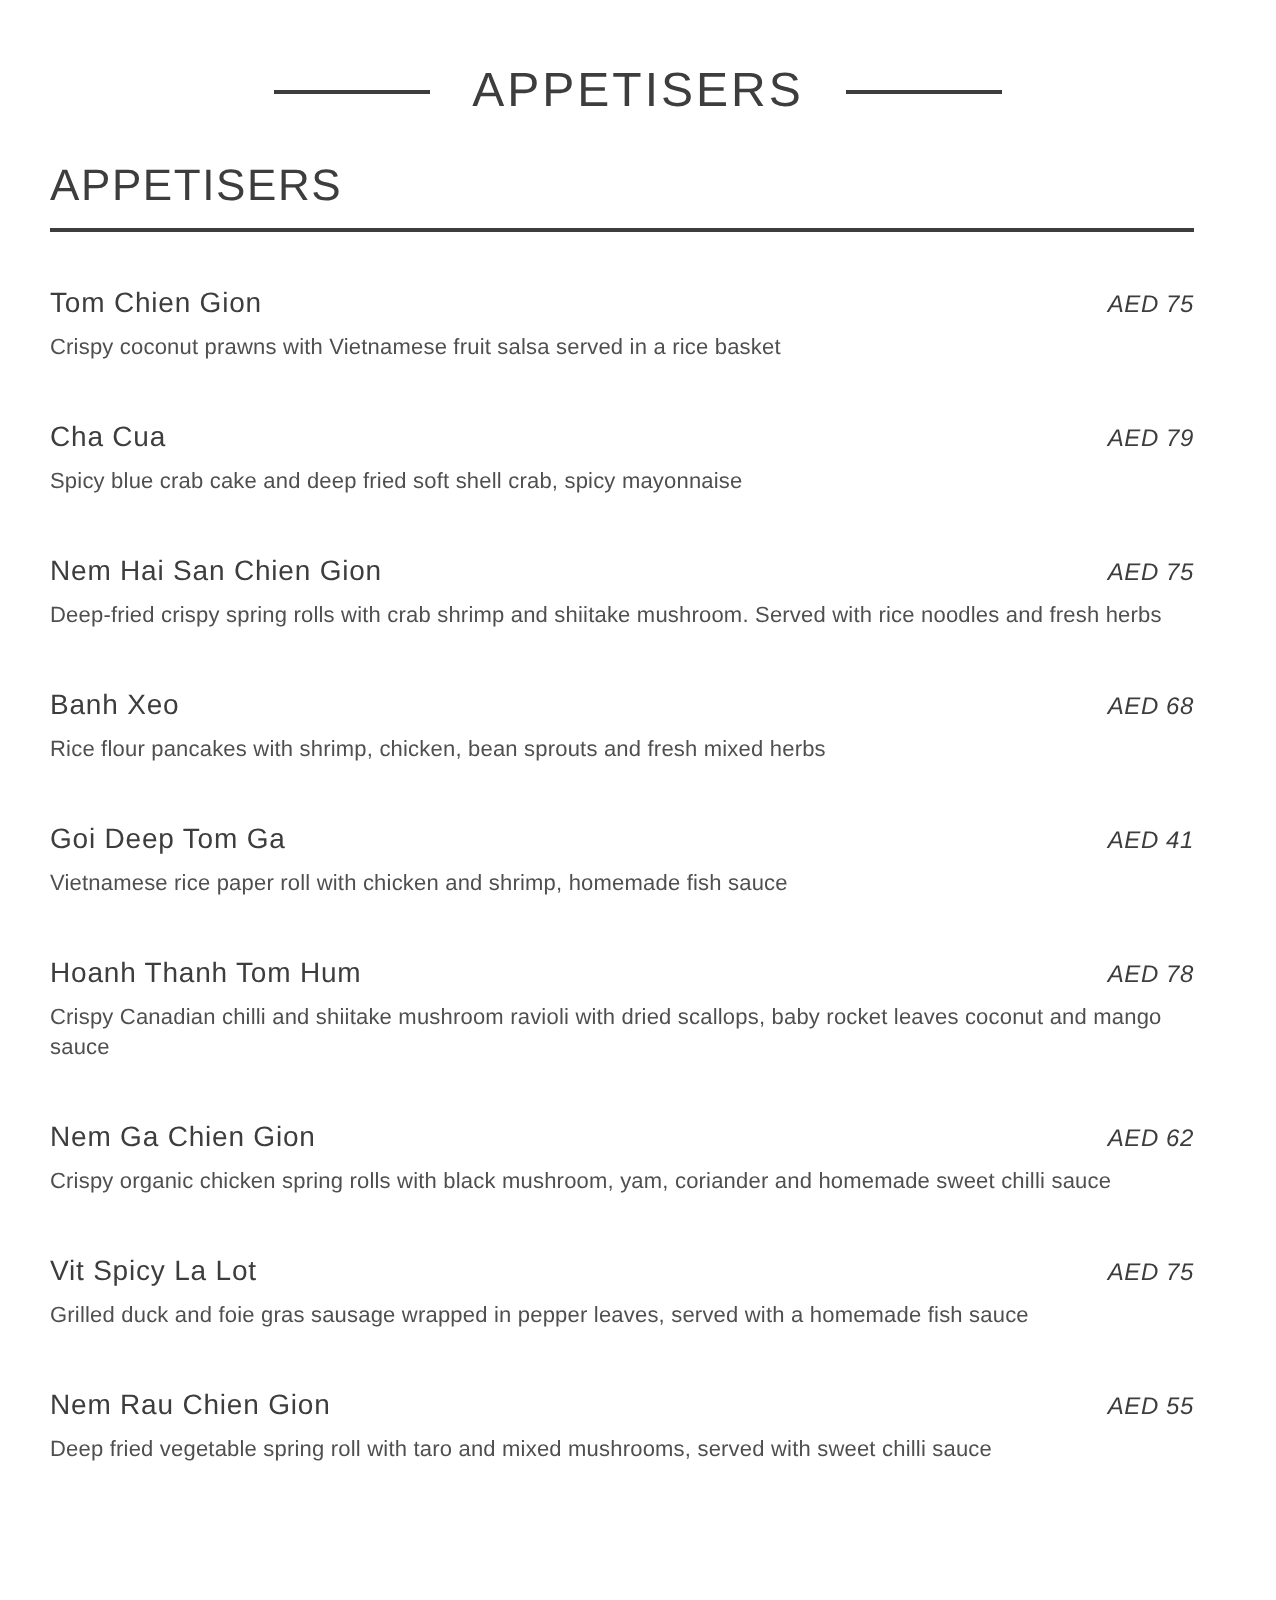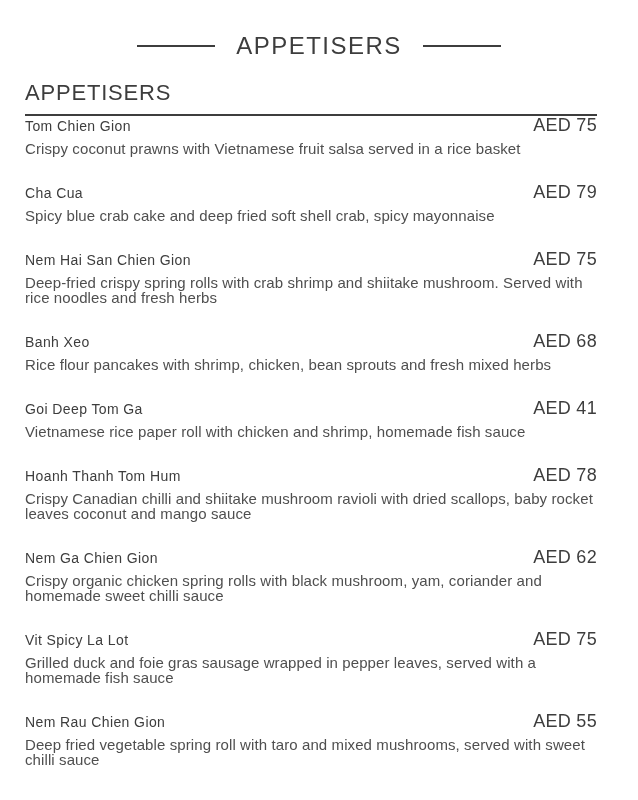--- a/index.html
+++ b/index.html
@@ -56,44 +56,46 @@
     letter-spacing: 0.8px;
     font-weight: 400;
     color: var(--text-dark);
   }
   .section-rule {
     margin-top: 8px;
     height: 1.5px;
     background: var(--rule);
   }
   .menu-list {
+    margin-top: 26px;
   }
   .menu-item {
     margin-bottom: 27px;
   }
   .item-header {
     display: flex;
     justify-content: space-between;
     align-items: baseline;
     line-height: 18px;
   }
   .item-name {
     font-size: 14px;
     letter-spacing: 0.4px;
     color: var(--text-dark);
   }
   .item-price {
-    font-size: 18px;
+    font-size: 12px;
     letter-spacing: 0.3px;
     color: var(--text-dark);
     white-space: nowrap;
+    font-style: italic;
   }
   .item-desc {
     margin-top: 6px;
-    font-size: 15px;
+    font-size: 11px;
     line-height: 15px;
     letter-spacing: 0.1px;
     color: var(--text-desc);
   }
 </style>
 </head>
 <body>
 
 <div class="page">
 

